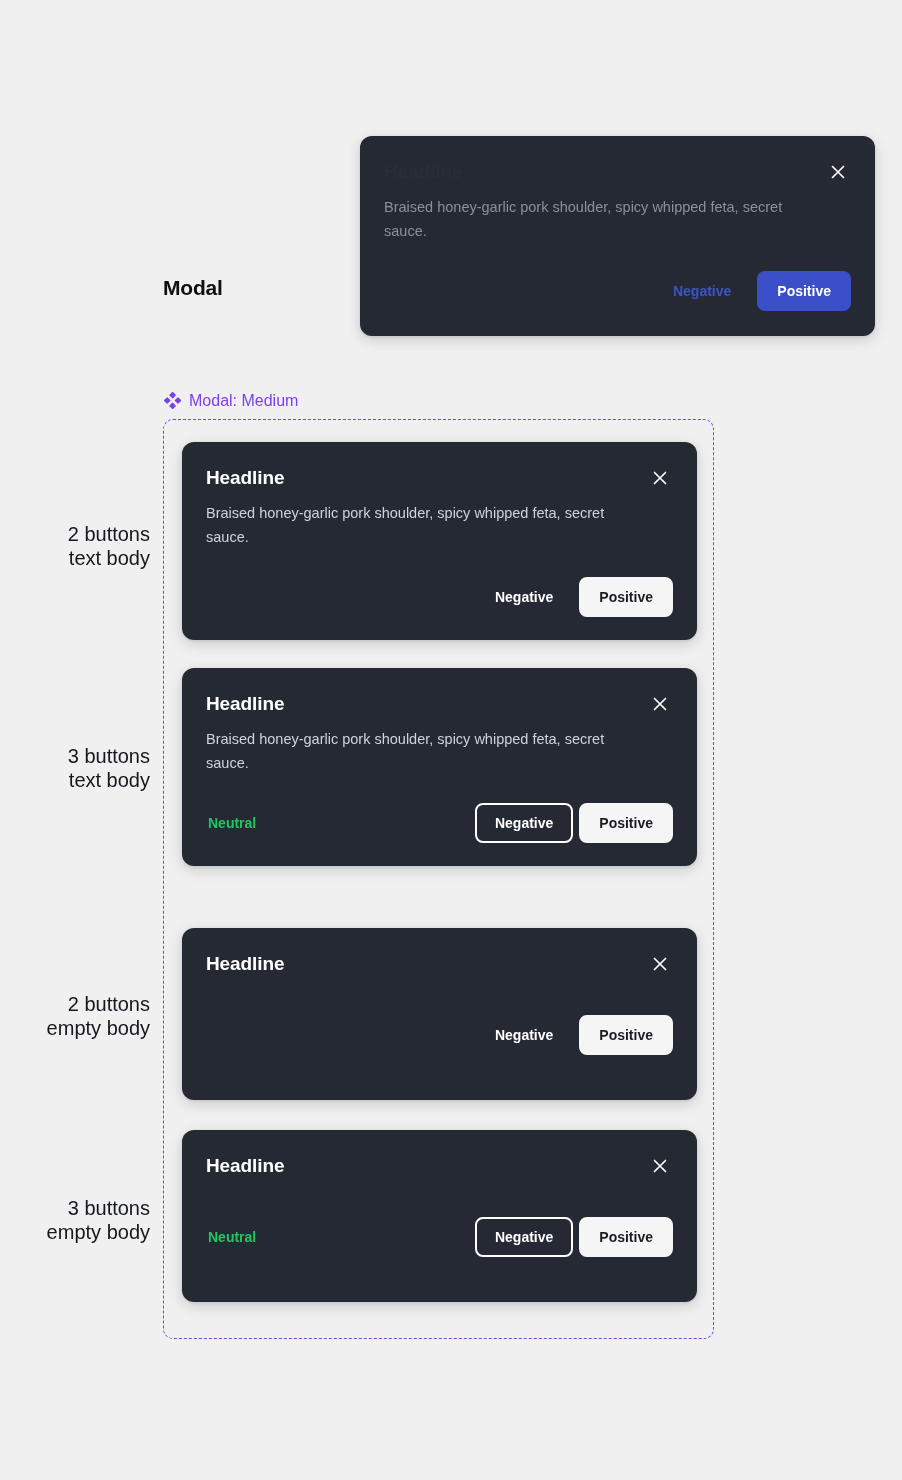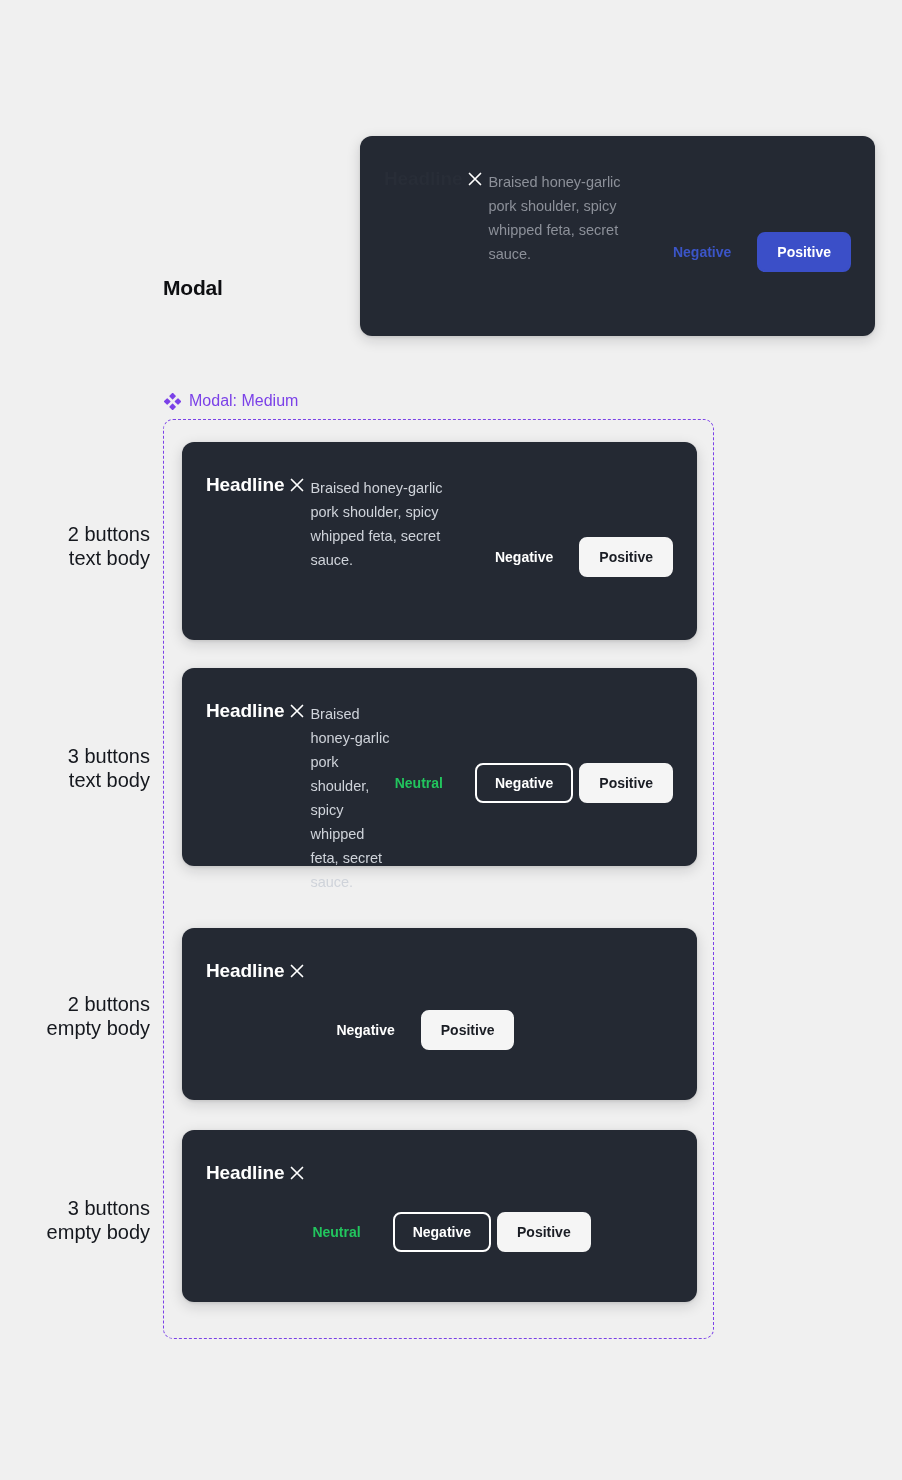--- a/index.html
+++ b/index.html
@@ -31,28 +31,27 @@
   }
 
   
   .modal {
     position: absolute;
     background: #242933;
     border-radius: 12px;
     box-shadow: 0 4px 14px rgba(16,18,24,0.16), 0 1px 3px rgba(16,18,24,0.10);
     padding: 24px 24px 20px 24px;
     display: flex;
-    flex-direction: row;
+    flex-direction: column;
   }
 
   .modal-head {
     display: flex;
     align-items: flex-start;
     justify-content: space-between;
-    margin-top: 7px;
   }
 
   .modal-headline {
     font-size: 19px;
     font-weight: 700;
     color: #FFFFFF;
     letter-spacing: -0.1px;
     line-height: 1.25;
   }
 
@@ -125,21 +124,21 @@
 
   
   .btn-neutral { color: #22c55e; padding-left: 0; }
 
   
   .component-label {
     position: absolute;
     left: 164px;
     top: 392px;
     display: flex;
-    align-items: flex-end;
+    align-items: flex-start;
     gap: 8px;
     font-size: 16px;
     color: #7B41E8;
     font-weight: 400;
   }
   .component-icon { width: 17px; height: 17px; display: block; }
 
   .component-frame {
     position: absolute;
     left: 163px;

